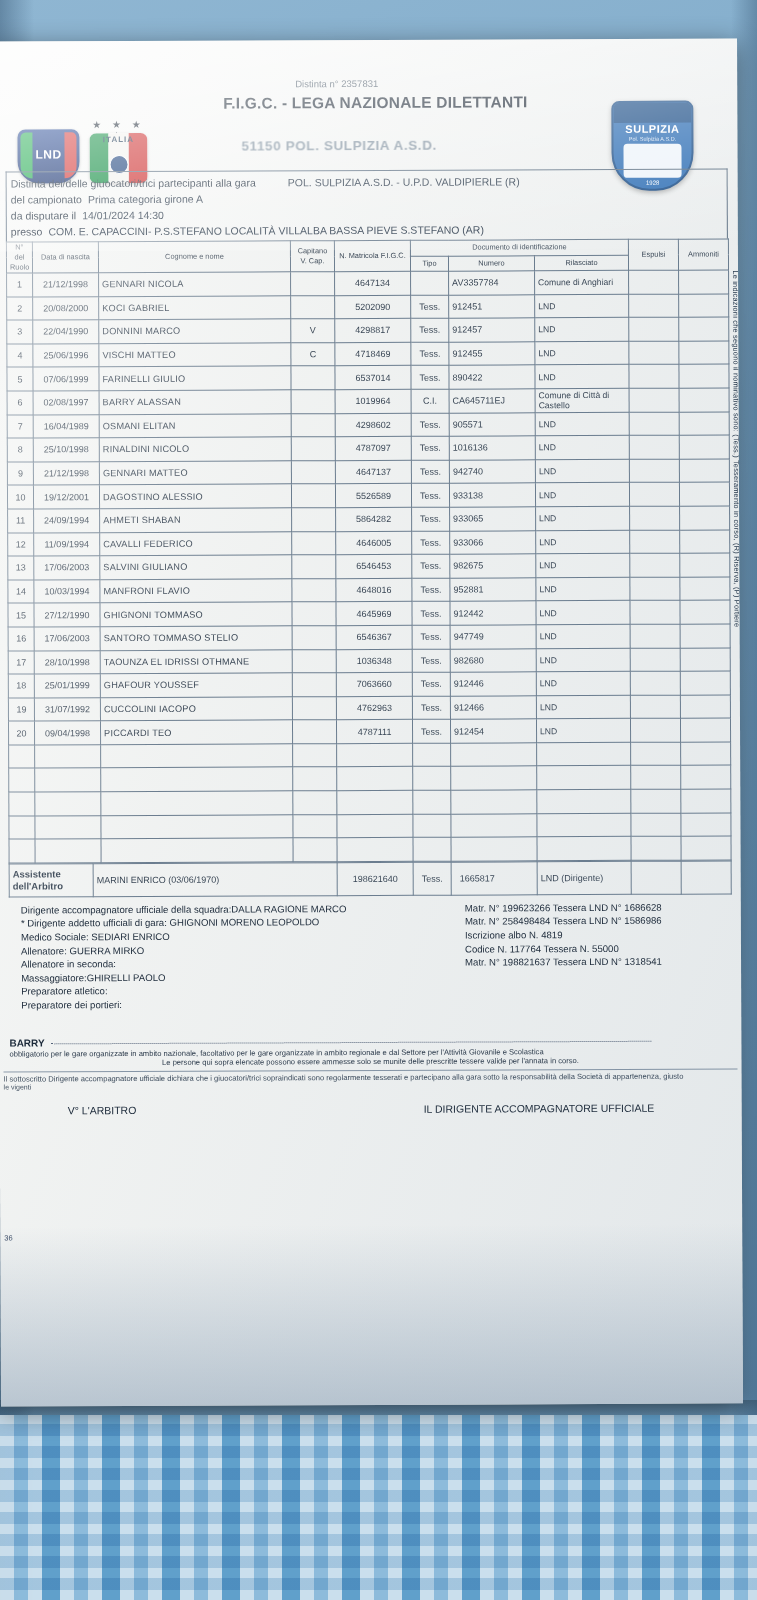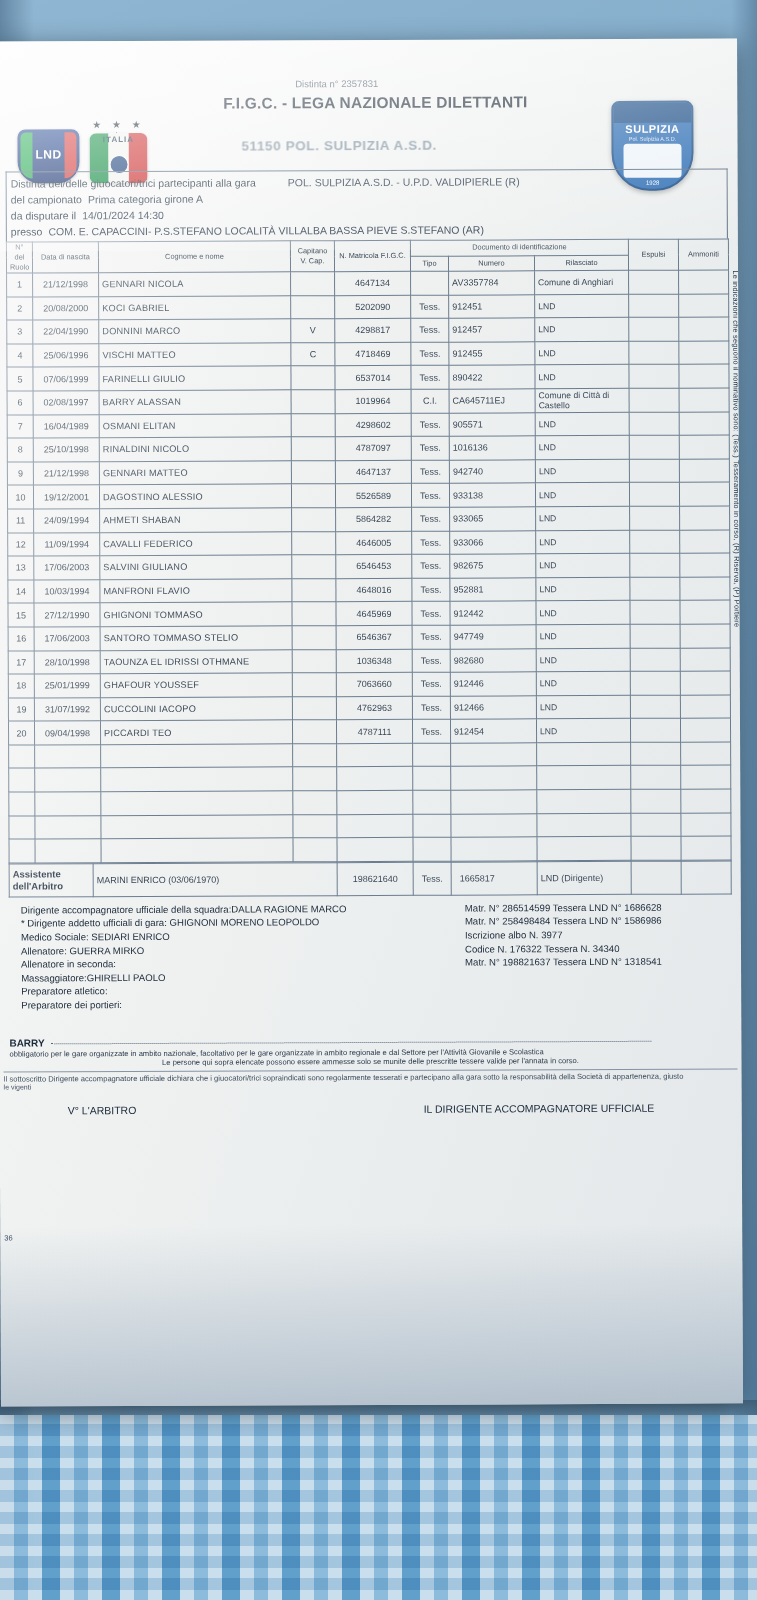--- a/index.html
+++ b/index.html
@@ -573,24 +573,24 @@
         <div class="ln">Dirigente accompagnatore ufficiale della squadra:DALLA RAGIONE MARCO</div>
         <div class="ln">* Dirigente addetto ufficiali di gara: GHIGNONI MORENO LEOPOLDO</div>
         <div class="ln">Medico Sociale: SEDIARI ENRICO</div>
         <div class="ln">Allenatore: GUERRA MIRKO</div>
         <div class="ln">Allenatore in seconda:</div>
         <div class="ln">Massaggiatore:GHIRELLI PAOLO</div>
         <div class="ln">Preparatore atletico:</div>
         <div class="ln">Preparatore dei portieri:</div>
       </div>
     <div class="col-r">
-        <div class="ln">Matr. N° 286514599 Tessera LND N° 1686628</div>
+        <div class="ln">Matr. N° 199623266 Tessera LND N° 1686628</div>
         <div class="ln">Matr. N° 258498484 Tessera LND N° 1586986</div>
-        <div class="ln">Iscrizione albo N. 3977</div>
-        <div class="ln">Codice N. 176322   Tessera N. 34340</div>
+        <div class="ln">Iscrizione albo N. 4819</div>
+        <div class="ln">Codice N. 117764   Tessera N. 55000</div>
         <div class="ln"></div>
         <div class="ln">Matr. N° 198821637 Tessera LND N° 1318541</div>
       </div>
   </div>
 
   <div class="note">
     <span class="title">BARRY</span>
     <span class="dots"></span>
     <div class="l1">obbligatorio per le gare organizzate in ambito nazionale, facoltativo per le gare organizzate in ambito regionale e dal Settore per l'Attività Giovanile e Scolastica</div>
     <div class="l2">Le persone qui sopra elencate possono essere ammesse solo se munite delle prescritte tessere valide per l'annata in corso.</div>

